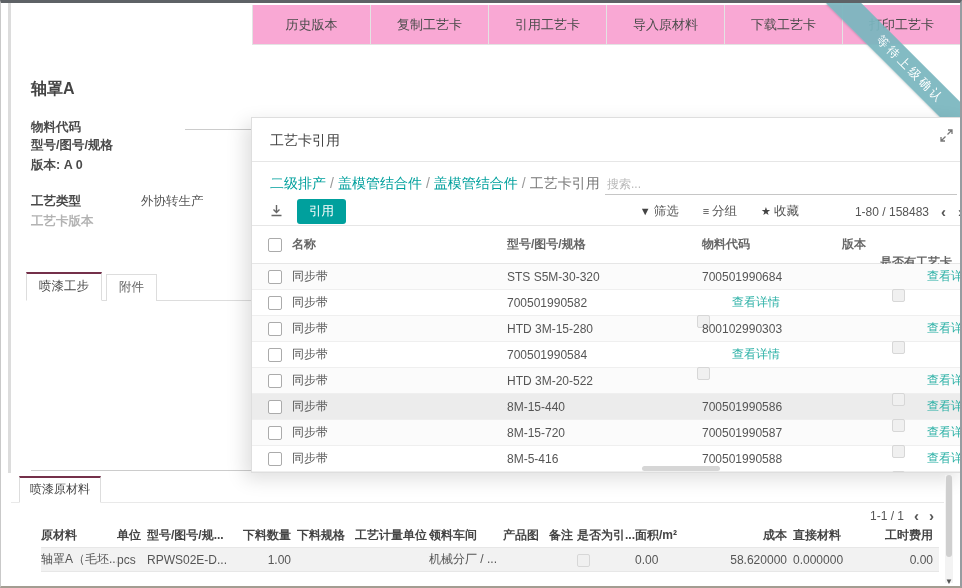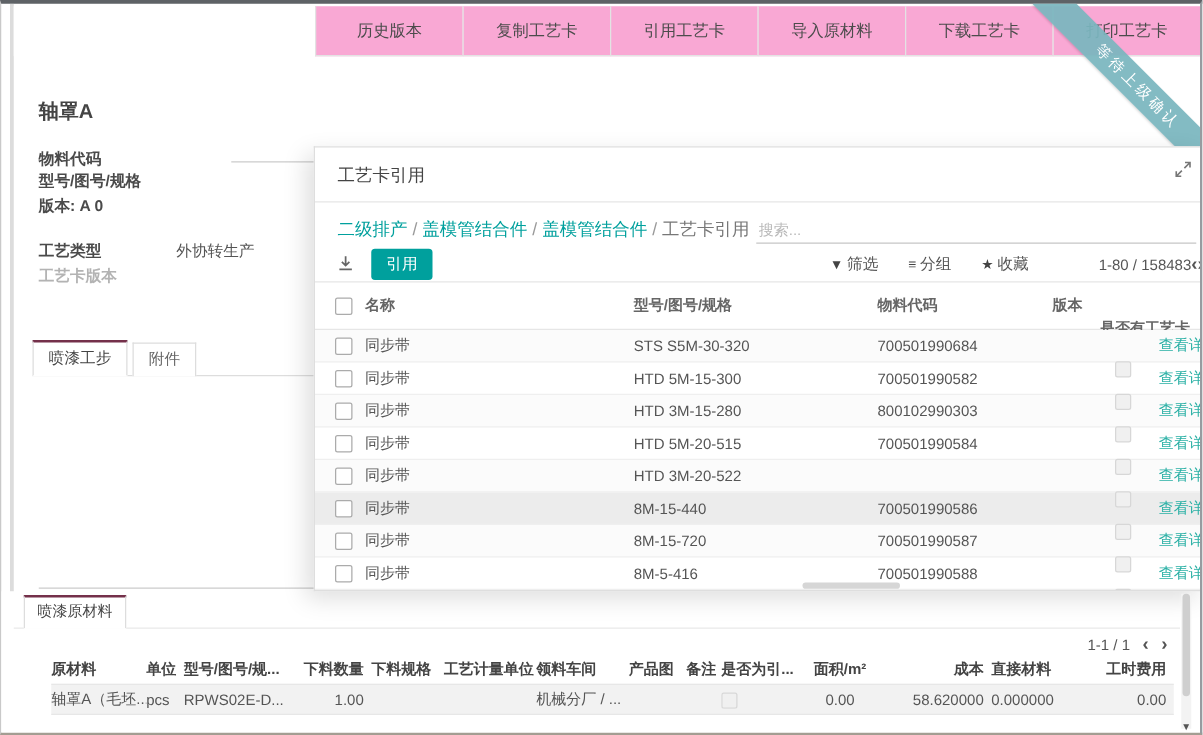--- a/index.html
+++ b/index.html
@@ -76,21 +76,21 @@
   .m-controls{position:absolute;left:0;right:0;top:80px;height:28px;border-bottom:1px solid #e6e6e6;
     display:flex;align-items:center;font-size:12.5px;color:#555;}
   .dl-btn{background:none;border:none;color:#666;font-size:13px;margin-left:18px;cursor:pointer;}
   .refer-btn{
     margin-left:14px;background:var(--accent);color:#fff;border:none;border-radius:3px;
     padding:4px 12px;font:12.5px "Liberation Sans","DejaVu Sans",sans-serif;cursor:pointer;
   }
   .flt-group{display:flex;gap:24px;margin-left:auto;}
   .flt-item{background:none;border:none;font:12.5px "Liberation Sans","DejaVu Sans",sans-serif;color:#555;cursor:pointer;}
   .flt-item .ic{color:#444;margin-right:3px;font-size:11px;}
-  .m-pager{margin-left:56px;margin-right:0;display:flex;align-items:center;white-space:nowrap;}
+  .m-pager{margin-left:56px;margin-right:0;display:flex;align-items:center;gap:12px;white-space:nowrap;}
   .pager-text{font-size:12px;color:#555;}
   .pager-arrow{background:none;border:none;font-size:15px;font-weight:700;color:#555;cursor:pointer;padding:0;}
 
   .m-thead{position:absolute;left:0;right:0;top:108px;height:38px;border-bottom:1px solid #e6e6e6;
     display:flex;align-items:center;font-size:12px;font-weight:700;color:#666;}
   .m-tbody{position:absolute;left:0;right:0;top:146px;}
   .mrow{display:flex;align-items:center;height:26px;border-bottom:1px solid #efefef;font-size:12px;color:#555;}
   .mrow:nth-child(odd){background:#fbfbfb;}
   .mrow.hl{background:#ececec;}
   .cell{flex:none;overflow:visible;white-space:nowrap;}
@@ -114,21 +114,21 @@
     border:1px solid #ddd;border-bottom:1px solid #fff;border-top:2px solid var(--tab-accent);
     padding:3px 10px 4px;cursor:pointer;
   }
   .b-pager{position:absolute;right:26px;top:34px;display:flex;align-items:center;gap:10px;}
   .b-head{position:absolute;left:40px;top:54px;display:flex;font-size:12px;font-weight:700;color:#444;align-items:center;}
   .b-row{position:absolute;left:40px;top:74px;display:flex;font-size:12px;color:#555;align-items:center;
     height:25px;background:#f2f2f2;border-top:1px solid #e7e7e7;border-bottom:1px solid #e7e7e7;}
   .bc{flex:none;white-space:nowrap;overflow:hidden;padding-right:6px;}
   .bw-0{width:76px}.bw-1{width:30px}.bw-2{width:90px}.bw-3{width:60px;text-align:right}
   .bw-4{width:58px}.bw-5{width:74px}.bw-6{width:74px}.bw-7{width:46px}
-  .bw-8{width:28px}.bw-9{width:58px}.bw-10{width:80px;text-align:center}
+  .bw-8{width:28px}.bw-9{width:58px}.bw-10{width:80px;text-align:left}
   .bw-11{width:78px;text-align:right}.bw-12{width:72px;text-align:left}.bw-13{width:74px;text-align:right}
   .vscroll{position:absolute;left:944px;top:472px;width:8px;height:108px;background:#f3f3f3;z-index:6;}
   .vscroll-thumb{position:absolute;left:1px;top:0;width:6px;height:82px;background:#cfcfcf;border-radius:3px;}
   .vscroll-arrow{position:absolute;left:944px;top:574px;width:8px;text-align:center;font-size:8px;color:#555;z-index:7;cursor:pointer;}
 </style>
 </head>
 <body>
 
 <div class="window">
   <div class="left-gutter"></div>
@@ -212,41 +212,39 @@
     <span class="cell c-spec">STS S5M-30-320</span>
     <span class="cell c-code">700501990684</span>
     <span class="cell c-ver"></span>
     <span class="cell c-has"><span class="cb cb-disabled"></span></span>
     <span class="cell c-detail"><a class="detail-link">查看详情</a></span>
   </div>
 
   <div class="mrow">
     <span class="cell c-cb"><span class="cb"></span></span>
     <span class="cell c-name">同步带</span>
-    <span class="cell c-spec">HTD 5M-15-300</span>
     <span class="cell c-code">700501990582</span>
     <span class="cell c-ver"></span>
     <span class="cell c-has"><span class="cb cb-disabled"></span></span>
     <span class="cell c-detail"><a class="detail-link">查看详情</a></span>
   </div>
 
   <div class="mrow">
     <span class="cell c-cb"><span class="cb"></span></span>
     <span class="cell c-name">同步带</span>
     <span class="cell c-spec">HTD 3M-15-280</span>
     <span class="cell c-code">800102990303</span>
     <span class="cell c-ver"></span>
     <span class="cell c-has"><span class="cb cb-disabled"></span></span>
     <span class="cell c-detail"><a class="detail-link">查看详情</a></span>
   </div>
 
   <div class="mrow">
     <span class="cell c-cb"><span class="cb"></span></span>
     <span class="cell c-name">同步带</span>
-    <span class="cell c-spec">HTD 5M-20-515</span>
     <span class="cell c-code">700501990584</span>
     <span class="cell c-ver"></span>
     <span class="cell c-has"><span class="cb cb-disabled"></span></span>
     <span class="cell c-detail"><a class="detail-link">查看详情</a></span>
   </div>
 
   <div class="mrow">
     <span class="cell c-cb"><span class="cb"></span></span>
     <span class="cell c-name">同步带</span>
     <span class="cell c-spec">HTD 3M-20-522</span>

